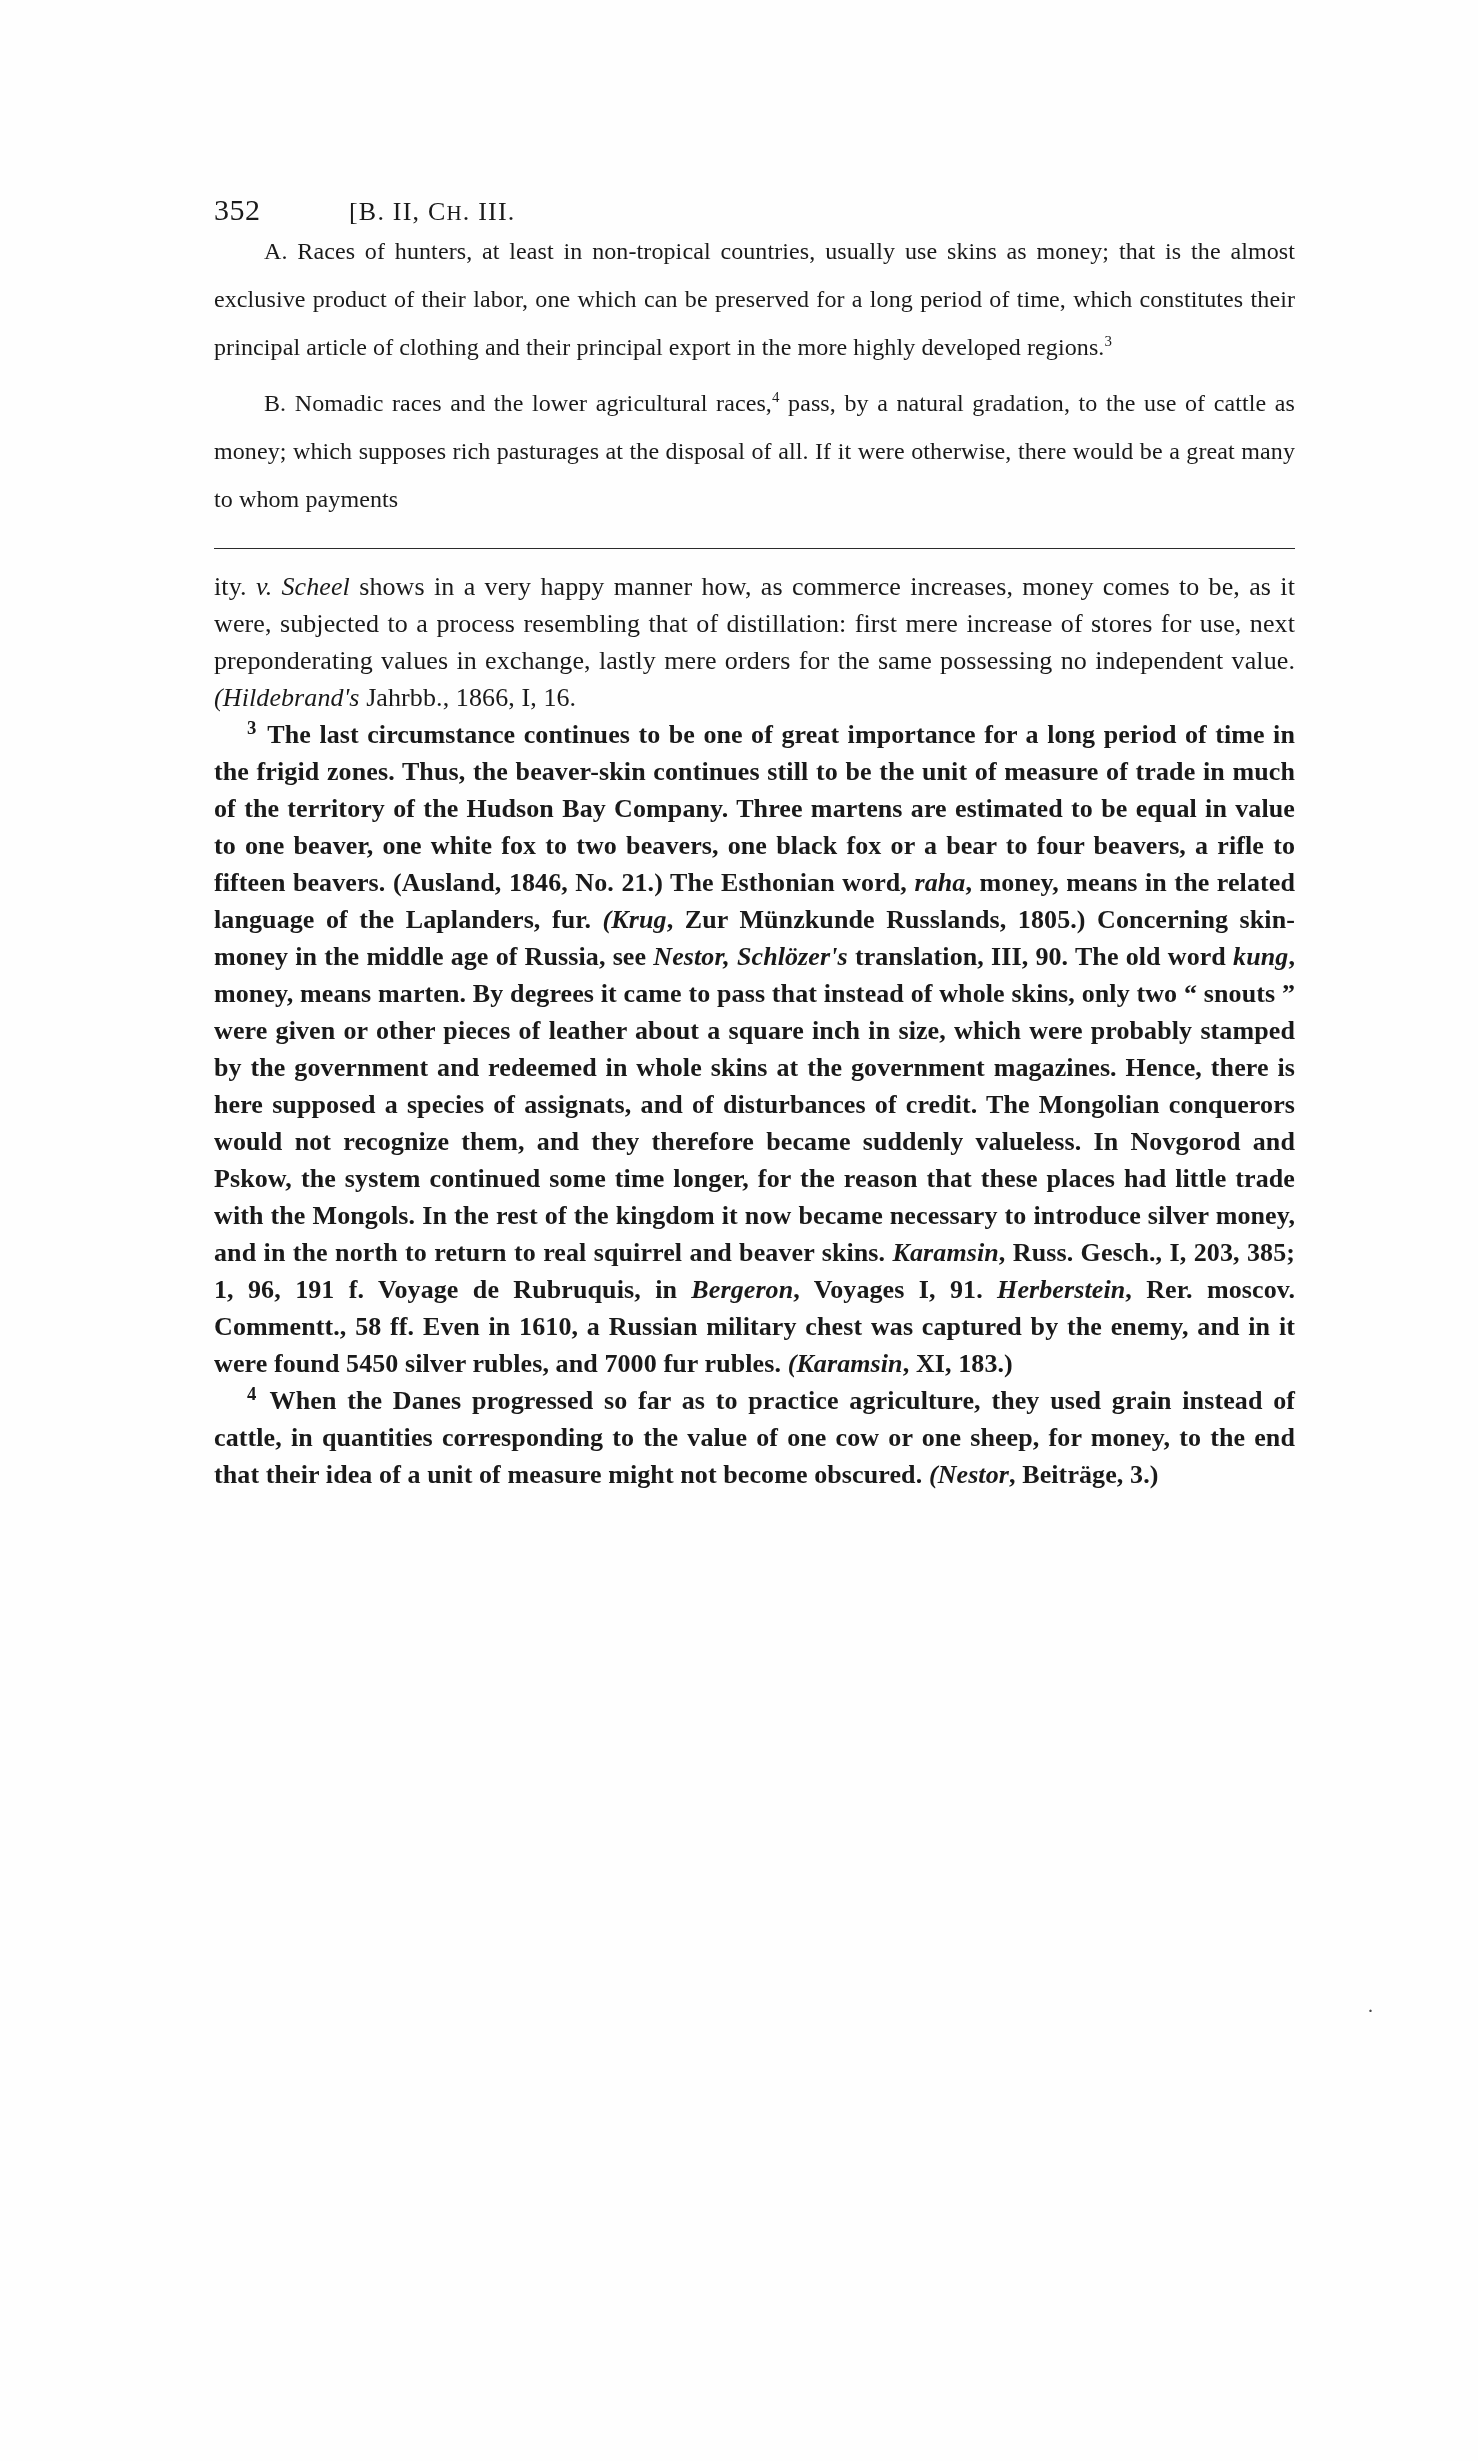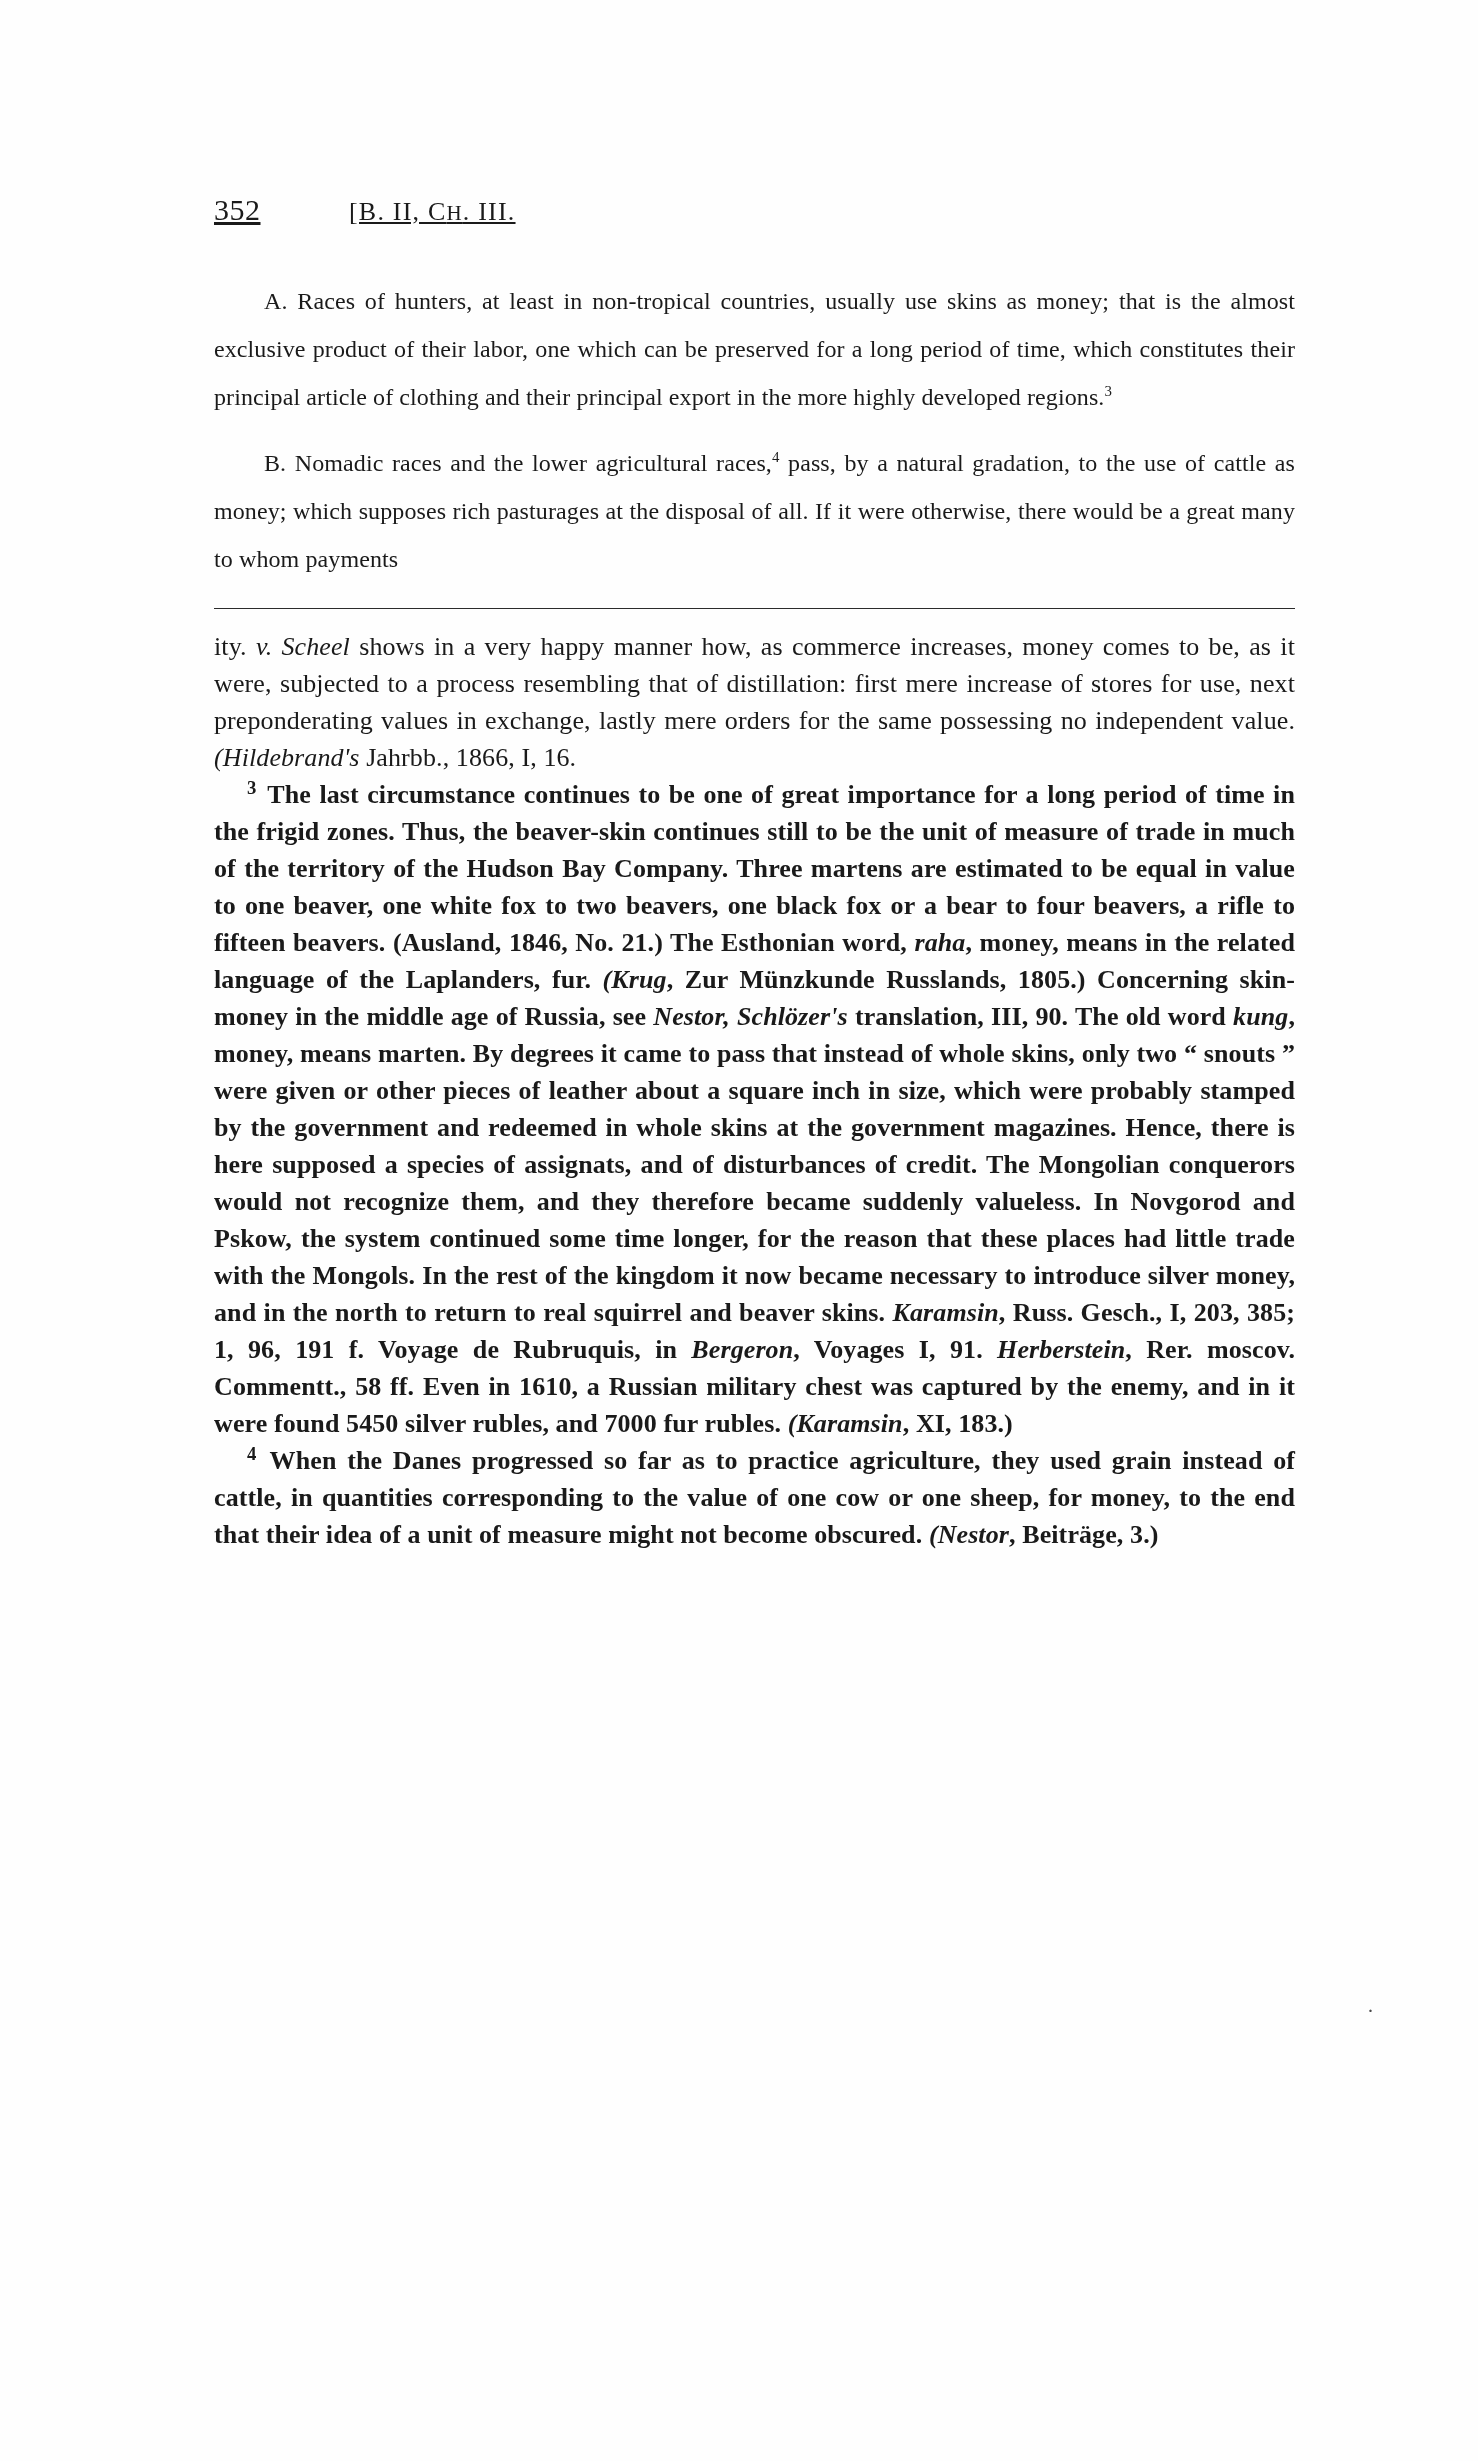--- a/index.html
+++ b/index.html
@@ -28,22 +28,20 @@
     left: 214px;
     top: 193px;
     width: 1081px;
   }
 
   
   .runhead {
     display: flex;
     align-items: baseline;
     width: 100%;
-    margin-bottom: 50px;
-    text-decoration: underline;
   }
   .folio {
     font-size: 30px;
     letter-spacing: 0.5px;
     width: 135px;
     flex: 0 0 135px;
   }
   .runtitle {
     flex: 1 1 auto;
     text-align: left;
@@ -68,21 +66,21 @@
     line-height: 48px;
     text-align: justify;
     text-justify: inter-word;
     letter-spacing: 0.1px;
   }
   .body-block p {
     margin: 0;
     text-indent: 50px;
   }
   .body-block p + p {
-    margin-top: 18px;
+    margin-top: 8px;
     font-family: Liberation Serif, serif;
   }
   sup {
     font-size: 0.62em;
     vertical-align: super;
     line-height: 0;
   }
 
   
   .fnrule {

